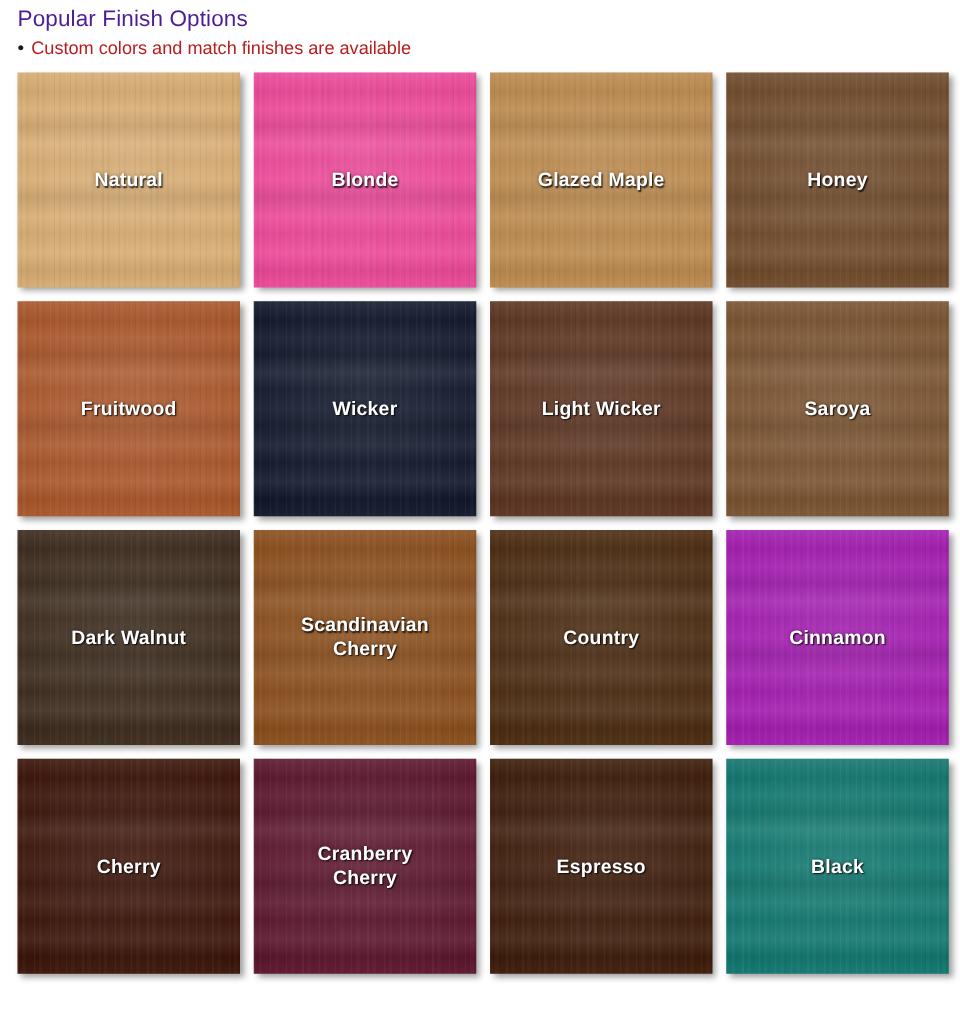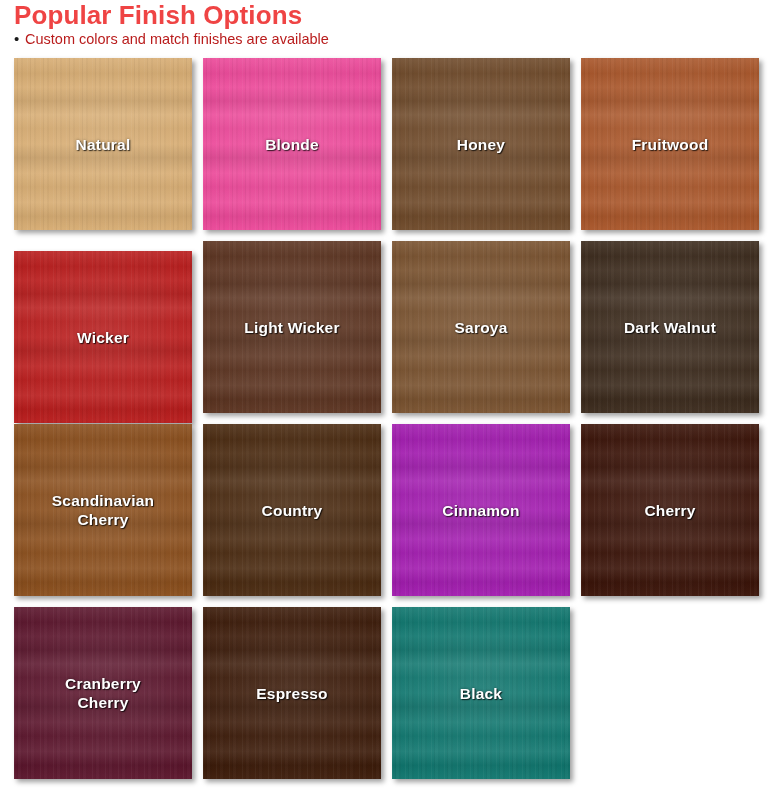--- a/index.html
+++ b/index.html
@@ -25,24 +25,24 @@
 
   
   .header {
     position: absolute;
     left: 14px;
     top: 2px;
     width: 740px;
   }
   .page-title {
     margin: 0;
-    font-size: 26px;
-    font-weight: 700;
+    font-size: 18px;
+    font-weight: 400;
     line-height: 26px;
-    color: #ef4444;
+    color: #4c1d95;
     letter-spacing: 0.1px;
   }
   .subtitle-row {
     display: flex;
     align-items: flex-start;
     margin-top: 2px;
   }
   .bullet-dot {
     width: 9px;
     flex: 0 0 9px;
@@ -169,33 +169,39 @@
         <div class="grain-bands"></div>
         <div class="grain-shade"></div>
         <div class="swatch-label">Natural</div>
       </div>
       <div class="swatch" style="background-color: #ec4899;">
         <div class="grain-fibers"></div>
         <div class="grain-bands"></div>
         <div class="grain-shade"></div>
         <div class="swatch-label">Blonde</div>
       </div>
+      <div class="swatch" style="background-color: rgb(188, 138, 78);">
+        <div class="grain-fibers"></div>
+        <div class="grain-bands"></div>
+        <div class="grain-shade"></div>
+        <div class="swatch-label">Glazed Maple</div>
+      </div>
       <div class="swatch" style="background-color: rgb(111, 74, 42);">
         <div class="grain-fibers"></div>
         <div class="grain-bands"></div>
         <div class="grain-shade"></div>
         <div class="swatch-label">Honey</div>
       </div>
       <div class="swatch" style="background-color: rgb(169, 86, 42);">
         <div class="grain-fibers"></div>
         <div class="grain-bands"></div>
         <div class="grain-shade"></div>
         <div class="swatch-label">Fruitwood</div>
       </div>
-      <div class="swatch" style="background-color: #b91c1c; margin-top: 10px;">
+      <div class="swatch" style="background-color: #0f172a;">
         <div class="grain-fibers"></div>
         <div class="grain-bands"></div>
         <div class="grain-shade"></div>
         <div class="swatch-label">Wicker</div>
       </div>
       <div class="swatch" style="background-color: rgb(91, 51, 32);">
         <div class="grain-fibers"></div>
         <div class="grain-bands"></div>
         <div class="grain-shade"></div>
         <div class="swatch-label">Light Wicker</div>

